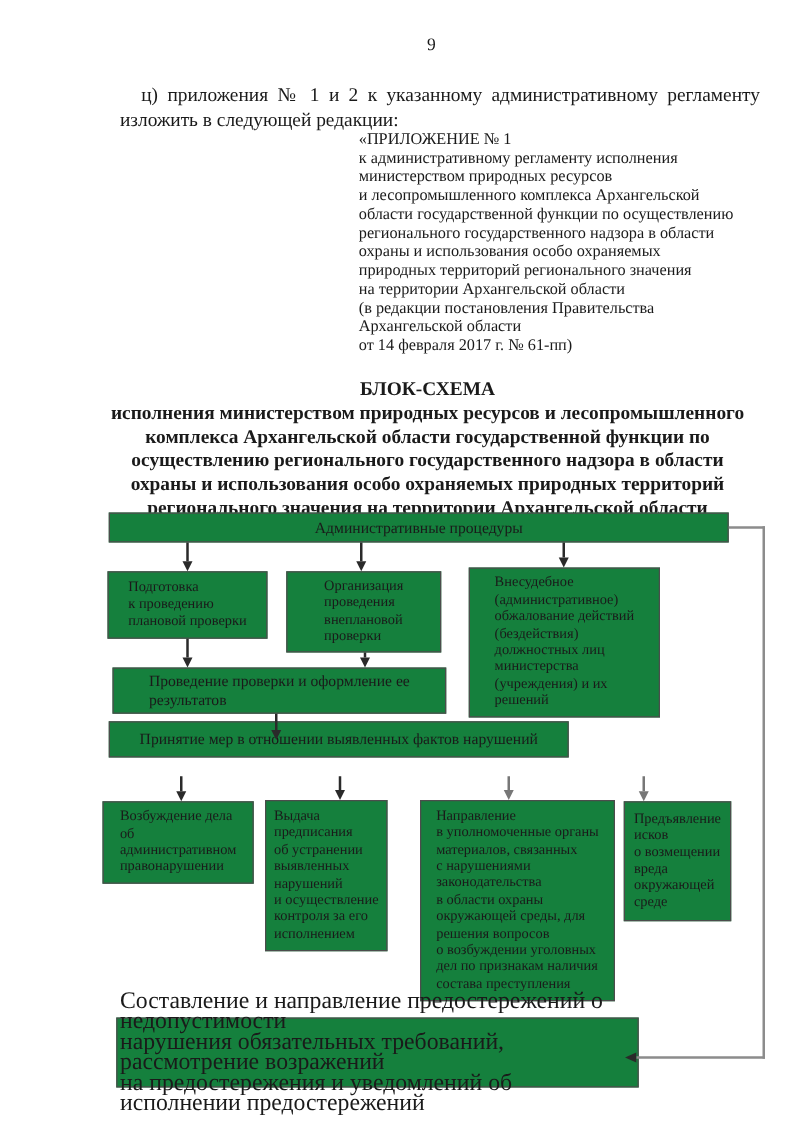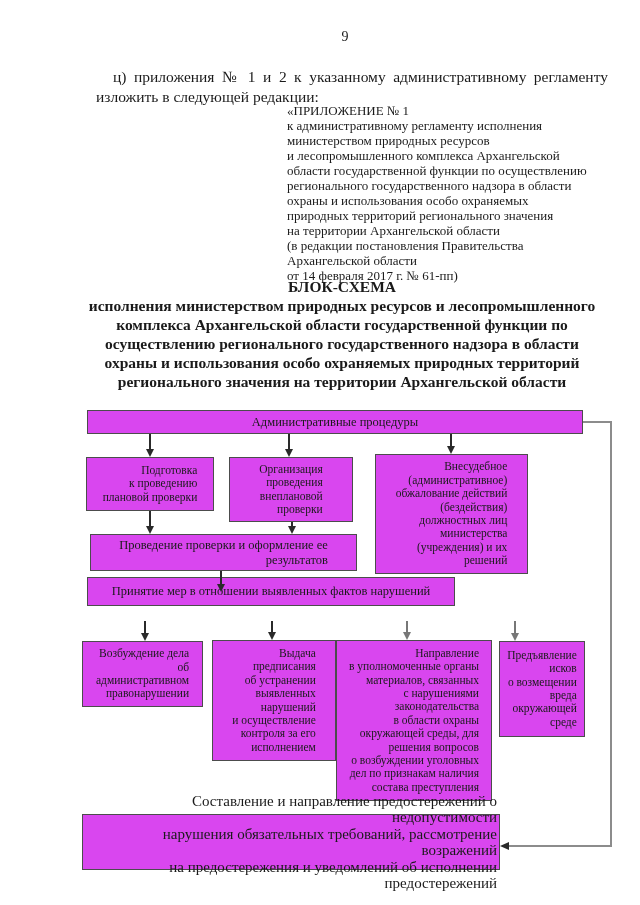--- a/index.html
+++ b/index.html
@@ -10,32 +10,32 @@
   }
   .page-number { position:absolute; top:29px; left:0; width:690px; text-align:center; font-size:14px; }
   .intro {
     position:absolute; top:57px; left:86px; width:512px; margin:10px;
     font-size:15.5px; line-height:20px; text-align:justify; text-indent:17px;
   }
   .appendix {
     position:absolute; top:103px; left:287px; width:312px;
     font-size:13px; line-height:15px; white-space:pre-line;
   }
-  .heading { position:absolute; top:277px; left:64px; width:556px; text-align:center; font-weight:bold; }
+  .heading { position:absolute; top:302px; left:64px; width:556px; text-align:center; font-weight:bold; }
   .heading-title { font-size:15.5px; line-height:19px; }
   .heading-sub { font-size:15.5px; line-height:19px; white-space:pre-line; }
 
   .fbox {
-    position:absolute; box-sizing:border-box; background:#d946ef;
+    position:absolute; box-sizing:border-box; background:#15803d;
     border:1px solid #4c4c4c; display:flex; align-items:center; justify-content:center;
-    text-align:right; font-size:11.5px; line-height:13.4px; white-space:pre-line;
+    text-align:left; font-size:11.5px; line-height:13.4px; white-space:pre-line;
     padding:1px 2px;
   }
   .fbox.md { font-size:12.5px; line-height:15px; }
-  .fbox.lg { font-size:15px; line-height:16.5px; }
+  .fbox.lg { font-size:19px; line-height:16.5px;margin-left:11px; }
 
   .arrow { position:absolute; width:9px; display:flex; flex-direction:column; align-items:center; }
   .arrow .stem { display:block; flex:1; width:1.5px; background:#2a2a2a; }
   .arrow .head {
     display:block; width:0; height:0;
     border-left:4.5px solid transparent; border-right:4.5px solid transparent;
     border-top:8px solid #2a2a2a;
   }
   .arrow.gray .stem { background:#777777; }
   .arrow.gray .head { border-top-color:#777777; }
@@ -102,21 +102,21 @@
   <div class="fbox md" style="left:90px;top:534px;width:267px;height:37px">Проведение проверки и оформление ее
 результатов</div>
 
   <div class="fbox md" style="left:87px;top:577px;width:368px;height:29px">Принятие мер в отношении выявленных фактов нарушений</div>
 
   <div class="fbox" style="left:82px;top:641px;width:121px;height:66px">Возбуждение дела
 об
 административном
 правонарушении</div>
 
-  <div class="fbox" style="left:212px;top:640px;width:124px;height:121px">Выдача
+  <div class="fbox" style="left:212px;top:640px;width:98px;height:121px">Выдача
 предписания
 об устранении
 выявленных
 нарушений
 и осуществление
 контроля за его
 исполнением</div>
 
   <div class="fbox" style="left:499px;top:641px;width:86px;height:96px">Предъявление
 исков

